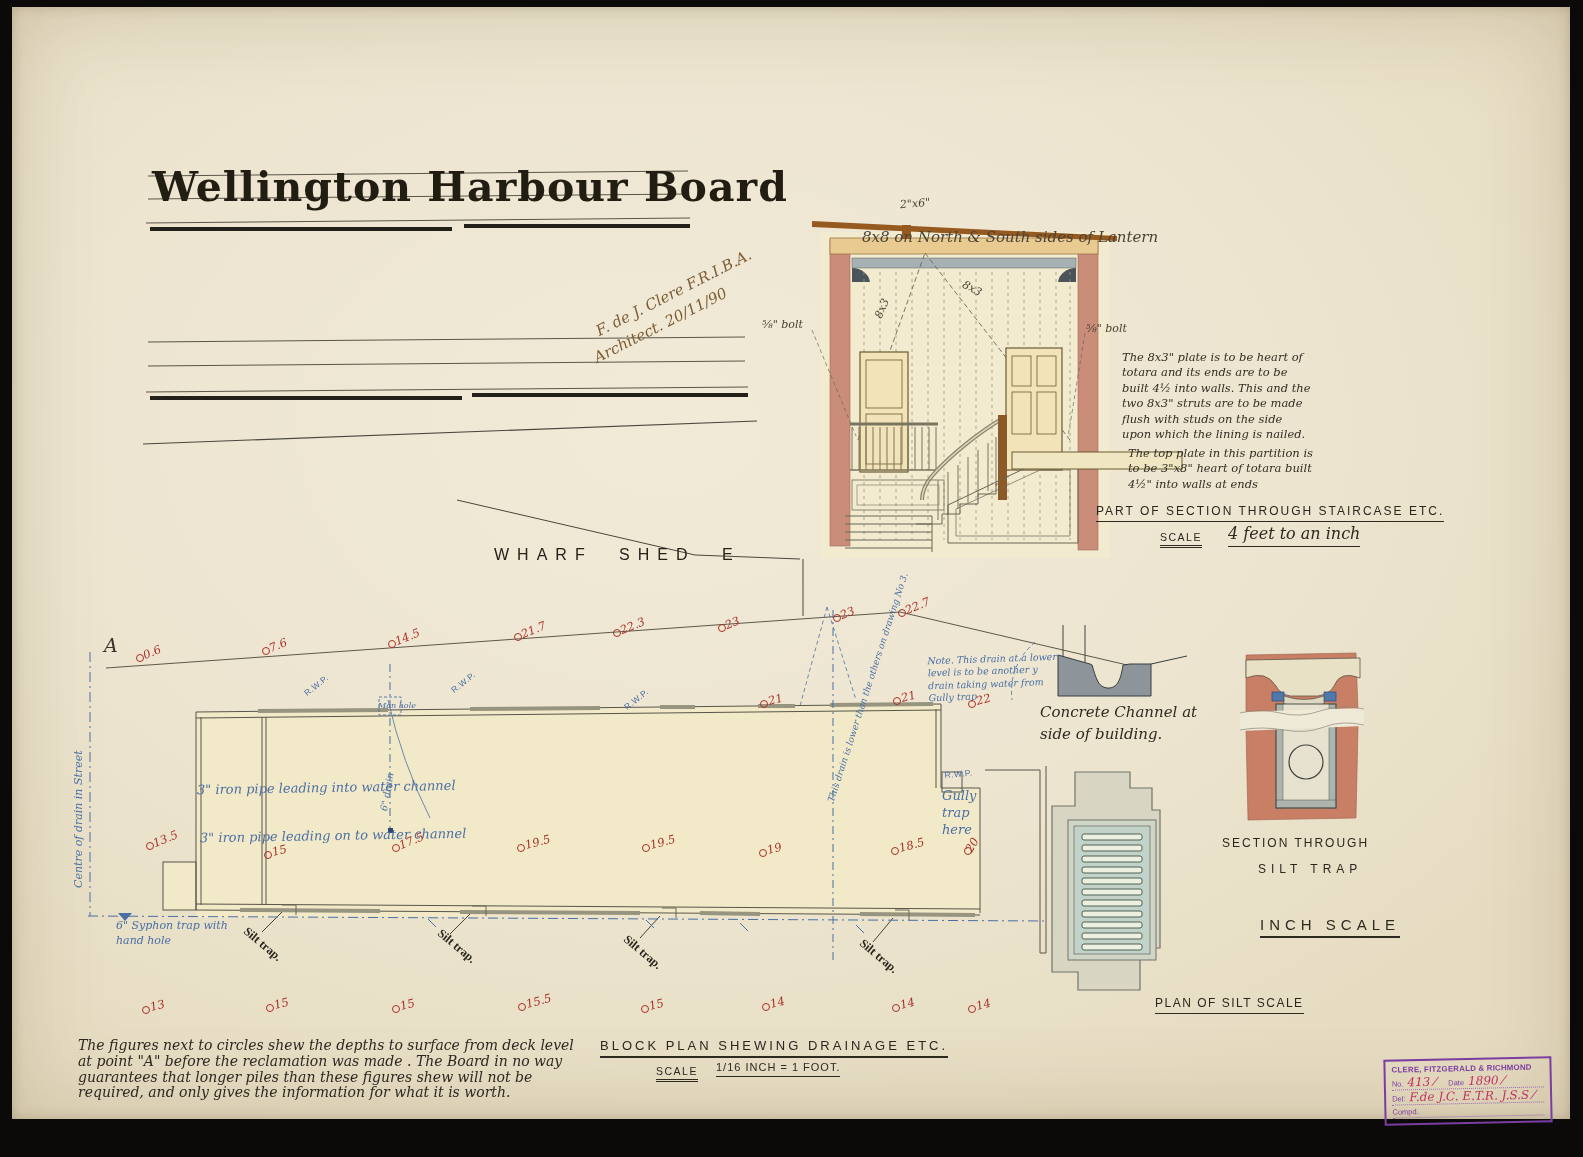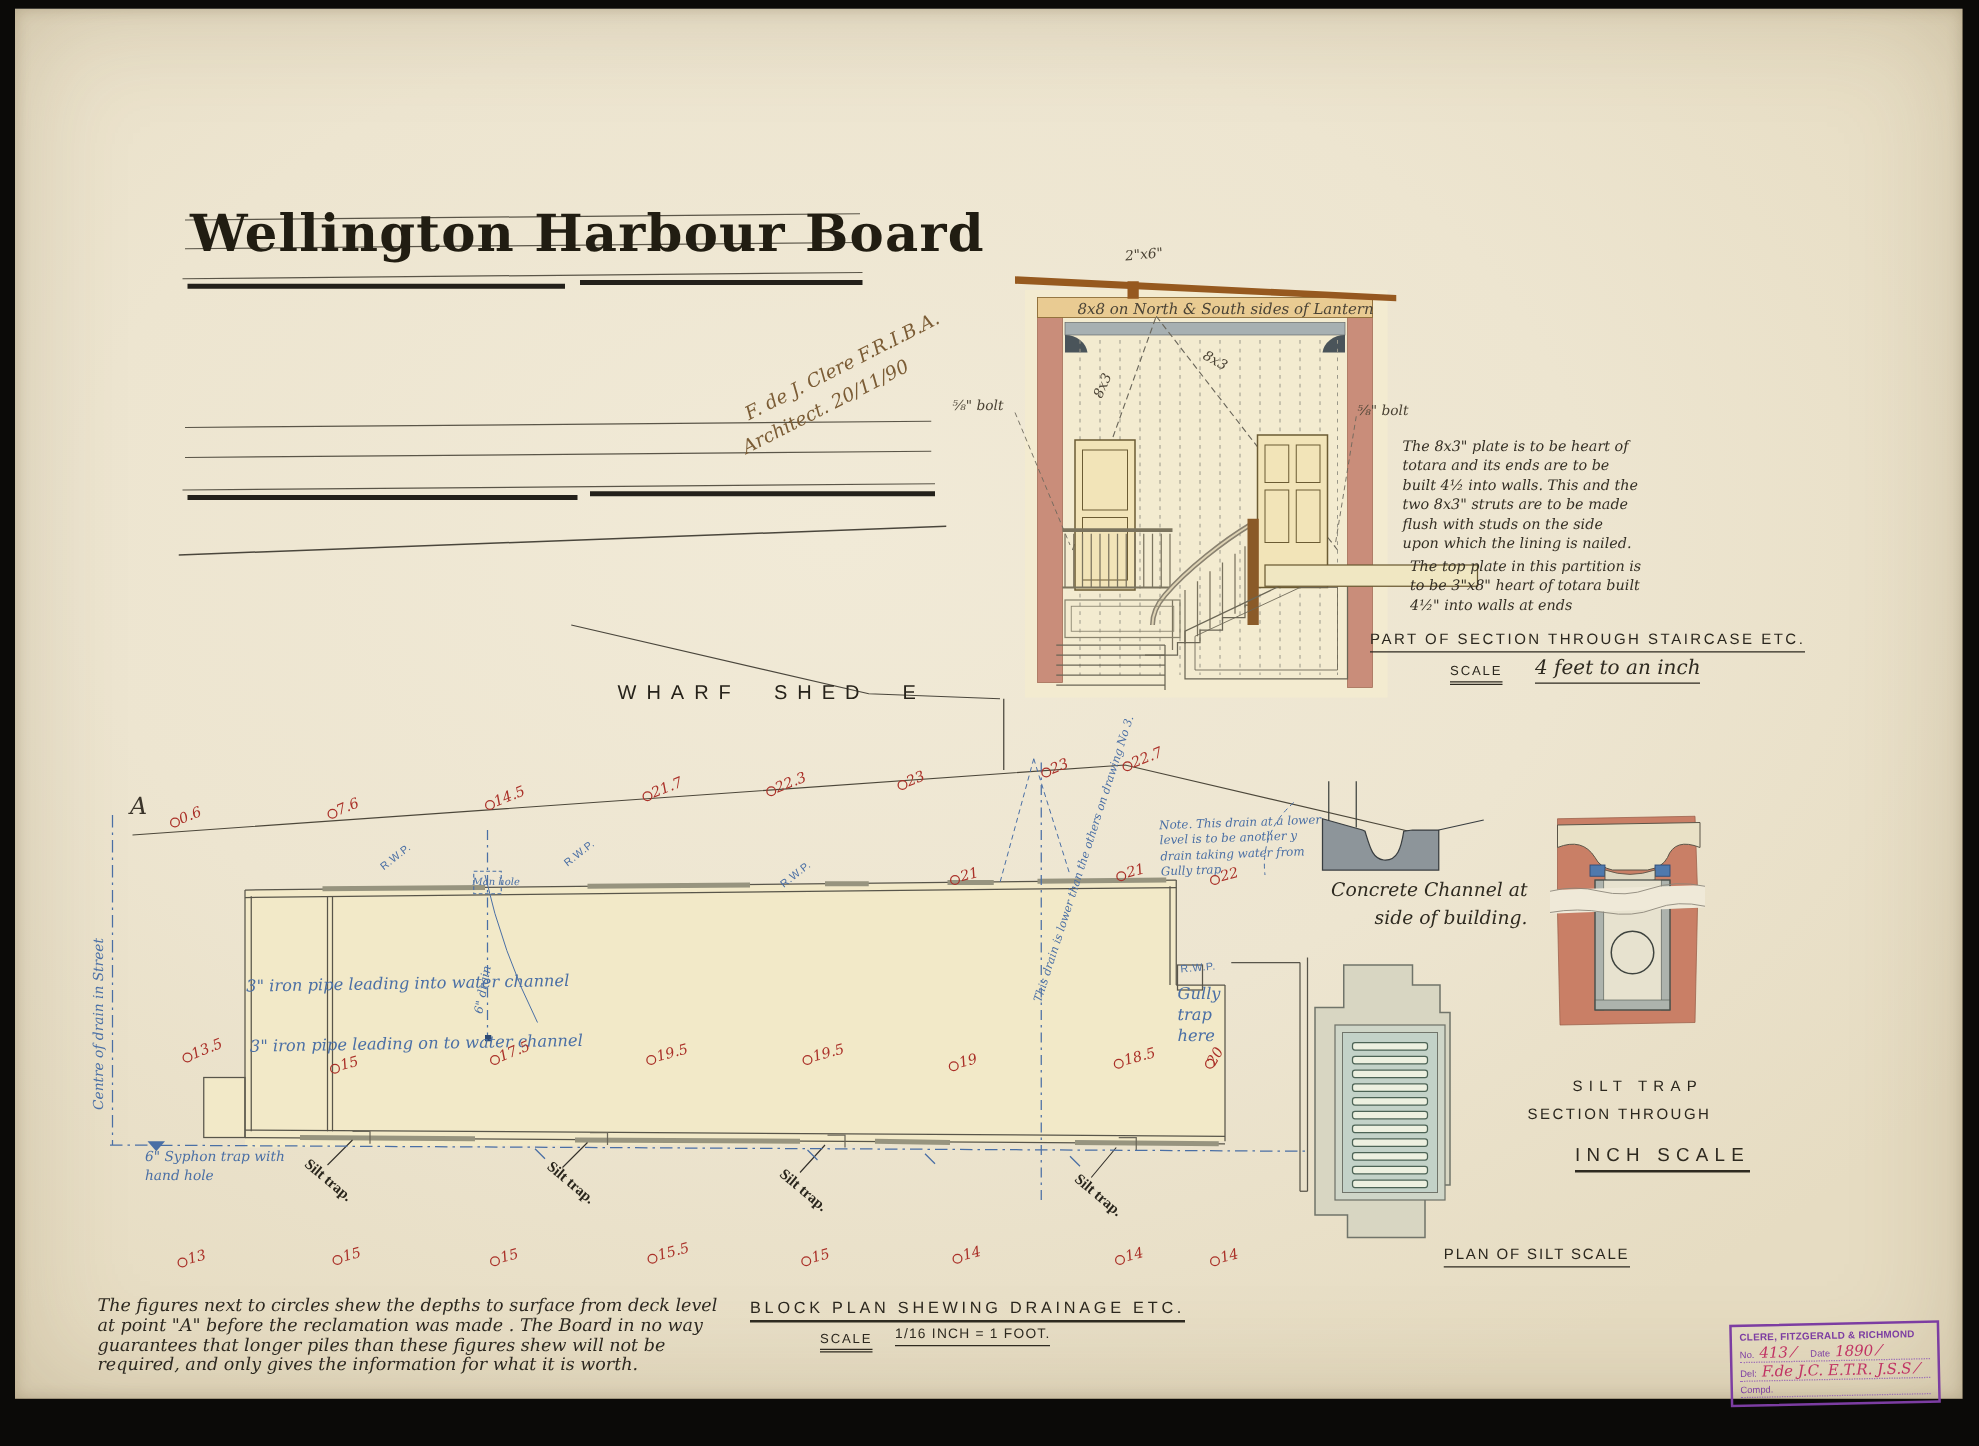--- a/index.html
+++ b/index.html
@@ -201,21 +201,21 @@
 </svg>
 
 <div class="lbl title t1">Wellington Harbour Board</div>
 
 <div class="lbl hand signature">
   <div>F. de J. Clere  F.R.I.B.A.</div>
   <div class="sig2">Architect.   20/11/90</div>
 </div>
 
 <div class="lbl hand tinyscript" style="left:900px;top:197px;transform:rotate(-5deg);">2"x6"</div>
-<div class="lbl hand" style="left:862px;top:240px;font-size:12px;color:#4a4336;font-style:italic;">8x8 on North &amp; South sides of Lantern</div>
+<div class="lbl hand" style="left:862px;top:228px;font-size:15px;color:#4a4336;font-style:italic;">8x8 on North &amp; South sides of Lantern</div>
 <div class="lbl hand tinyscript" style="left:872px;top:302px;transform:rotate(-66deg);">8x3</div>
 <div class="lbl hand tinyscript" style="left:962px;top:282px;transform:rotate(29deg);">8x3</div>
 <div class="lbl hand tinyscript" style="left:762px;top:318px;">⅝" bolt</div>
 <div class="lbl hand tinyscript" style="left:1086px;top:322px;">⅝" bolt</div>
 
 <div class="lbl hand small-note" style="left:1122px;top:350px;width:192px;">The 8x3" plate is to be heart of totara and its ends are to be built 4½ into walls. This and the two 8x3" struts are to be made flush with studs on the side upon which the lining is nailed.</div>
 <div class="lbl hand small-note" style="left:1128px;top:446px;width:200px;">The top plate in this partition is to be 3"x8" heart of totara built 4½" into walls at ends</div>
 
 <div class="lbl caps cap-md u1" style="left:1096px;top:504px;">PART OF SECTION THROUGH STAIRCASE ETC.</div>
 <div class="lbl caps scale-word u2" style="left:1160px;top:531px;">SCALE</div>
@@ -350,25 +350,25 @@
       <span class="silt-label" style="left: 630px; top: 932px; transform: rotate(40deg);">Silt trap.</span>
       <span class="silt-label" style="left: 866px; top: 936px; transform: rotate(40deg);">Silt trap.</span>
     </div>
 <div>
       <span class="rwp" style="left: 302px; top: 690px; transform: rotate(-38deg);">R.W.P.</span>
       <span class="rwp" style="left: 449px; top: 687px; transform: rotate(-38deg);">R.W.P.</span>
       <span class="rwp" style="left: 622px; top: 704px; transform: rotate(-38deg);">R.W.P.</span>
       <span class="rwp" style="left: 944px; top: 770px; transform: rotate(-5deg);">R.W.P.</span>
     </div>
 
-<div class="lbl hand" style="left:1040px;top:702px;width:182px;text-align:right;font-size:15px;white-space:normal;line-height:1.45;">
+<div class="lbl hand" style="left:1040px;top:702px;width:182px;text-align:left;font-size:15px;white-space:normal;line-height:1.45;">
   <div>Concrete Channel at</div>
   <div>side of building.</div>
 </div>
-<div class="lbl caps cap-md" style="left:1222px;top:836px;margin-top:48px;">SECTION THROUGH</div>
+<div class="lbl caps cap-md" style="left:1222px;top:836px;">SECTION THROUGH</div>
 <div class="lbl caps cap-md" style="left:1258px;top:862px;letter-spacing:5px;">SILT TRAP</div>
 <div class="lbl caps u1" style="left:1260px;top:916px;font-size:15px;letter-spacing:5px;border-bottom-width:2px;">INCH SCALE</div>
 <div class="lbl caps cap-md u1" style="left:1155px;top:996px;letter-spacing:1.5px;">PLAN OF SILT SCALE</div>
 
 <div class="lbl caps cap-lg u1" style="left:600px;top:1038px;border-bottom-width:2px;">BLOCK PLAN SHEWING DRAINAGE ETC.</div>
 <div class="lbl caps scale-word u2" style="left:656px;top:1065px;">SCALE</div>
 <div class="lbl caps u1" style="left:716px;top:1061px;font-size:11px;letter-spacing:1px;">1/16 INCH = 1 FOOT.</div>
 
 <div class="lbl hand footnote">The figures next to circles shew the depths to surface from deck level at point "A" before the reclamation was made .   The Board in no way guarantees  that longer piles than these figures shew will not be required, and only gives the information for what it is worth.</div>
 

